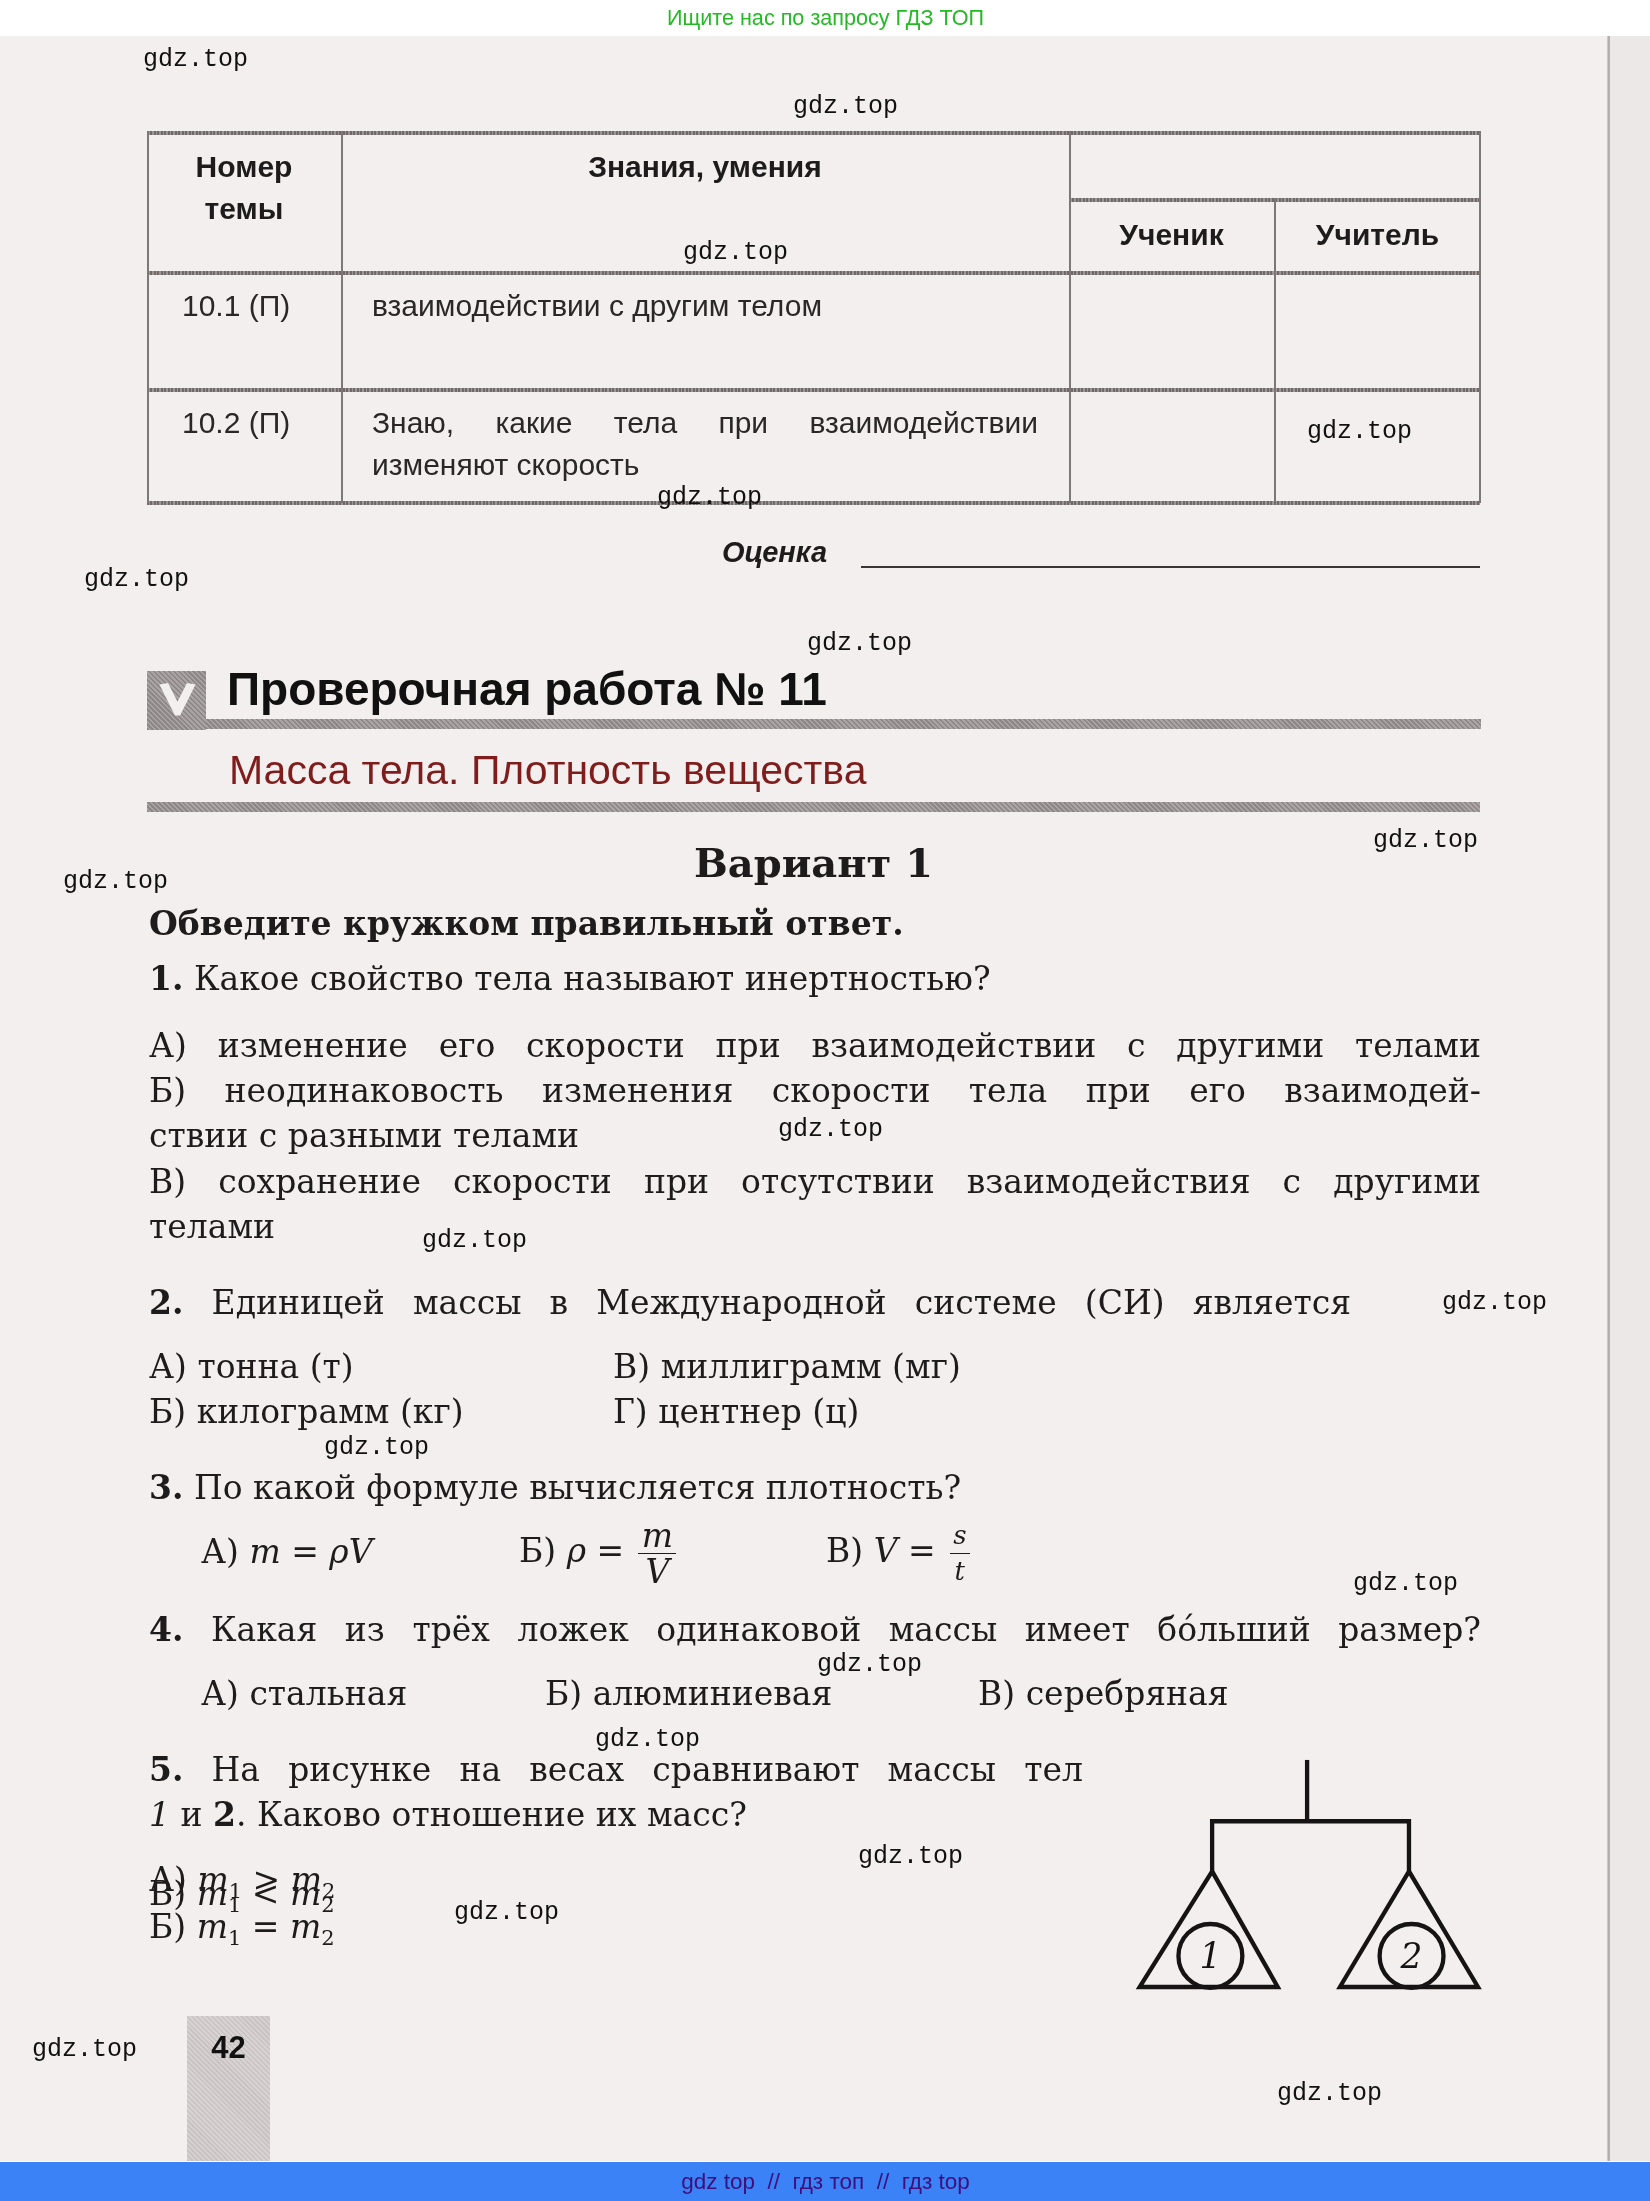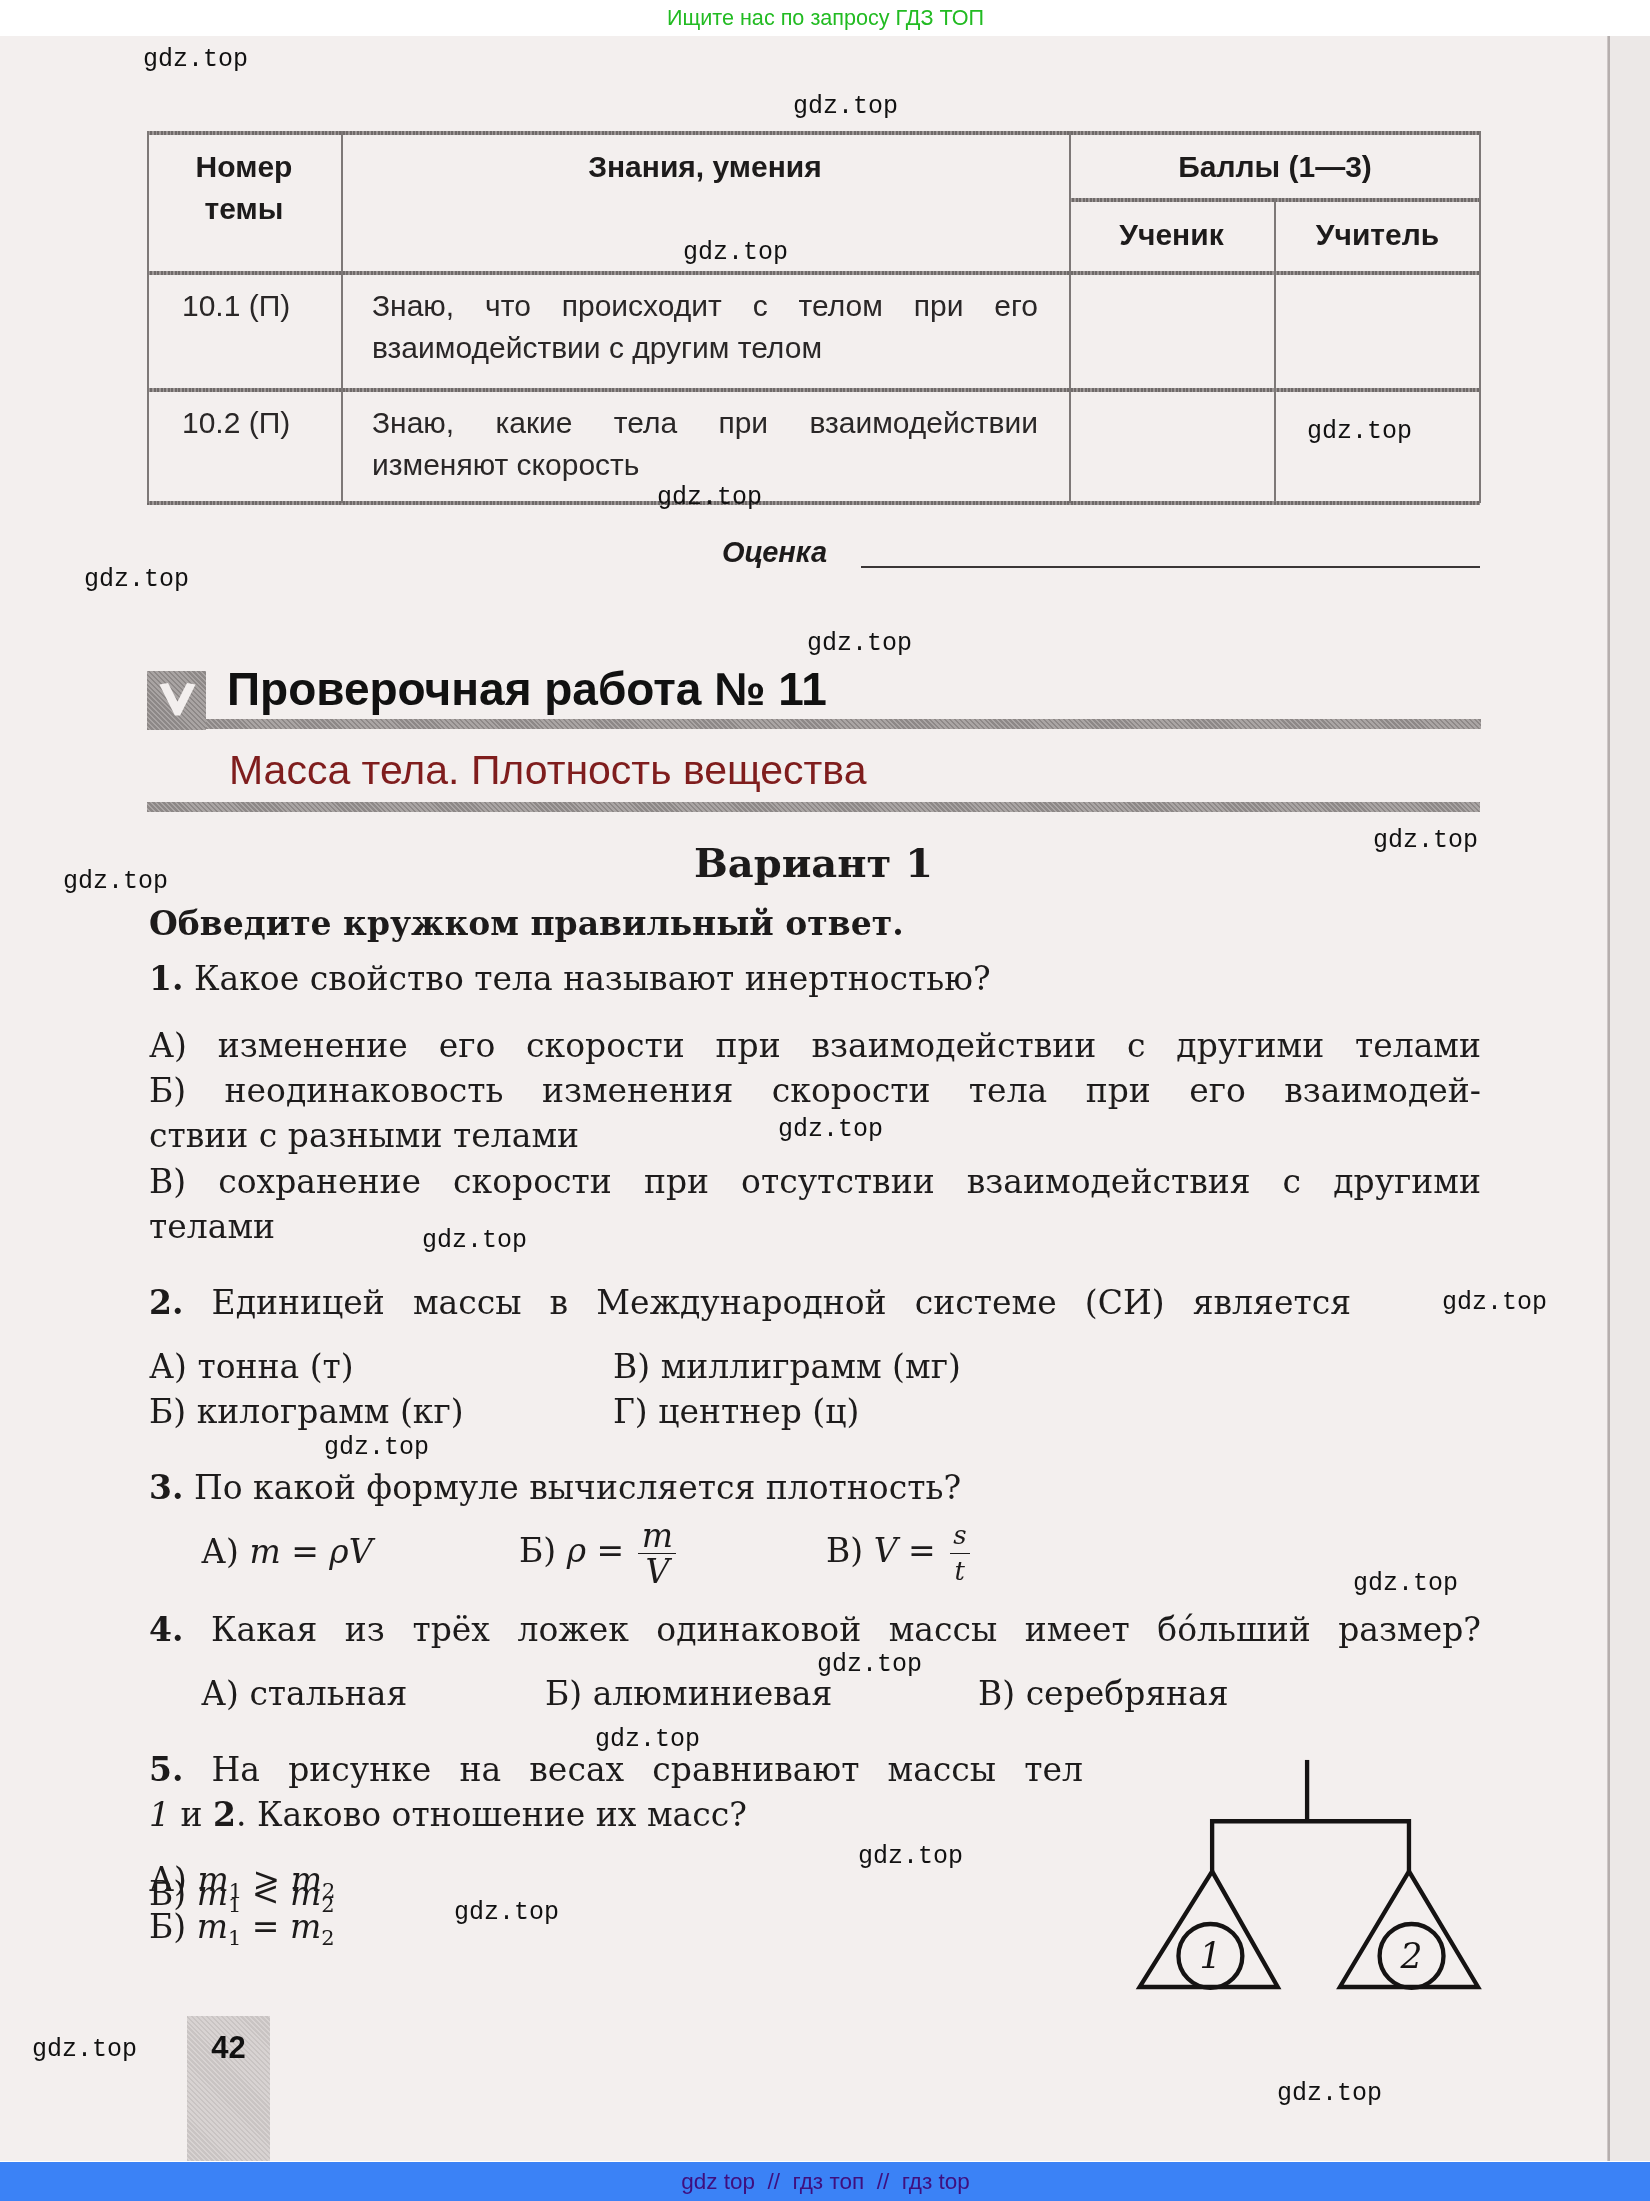--- a/index.html
+++ b/index.html
@@ -84,27 +84,25 @@
   <div class="vl" style="left:194px;top:0;height:372px"></div>
   <div class="vl" style="left:922px;top:0;height:372px"></div>
   <div class="vl" style="left:1127px;top:67px;height:304px"></div>
   <div class="vl" style="left:1332px;top:0;height:372px"></div>
 
   <div class="th" style="left:0;top:14.7px;width:194px">
     <div>Номер</div>
     <div>темы</div>
   </div>
   <div class="th" style="left:194px;top:14.7px;width:728px">Знания, умения</div>
-  <div class="th" style="left:922px;top:14.7px;width:412px">Баллы (1—3)</div>
   <div class="th" style="left:922px;top:83px;width:205px">Ученик</div>
   <div class="th" style="left:1127px;top:83px;width:207px">Учитель</div>
 
   <div class="td" style="left:35px;top:154px">10.1 (П)</div>
   <div class="td" style="left:225px;top:154px;width:674px">
-    <div class="just" style="width:666px">Знаю, что происходит с телом при его</div>
     <div>взаимодействии с другим телом</div>
   </div>
   <div style="position:absolute;left:924px;top:144px;width:203px;height:113px"></div>
   <div style="position:absolute;left:1128px;top:144px;width:203px;height:113px"></div>
 
   <div class="td" style="left:35px;top:271px">10.2 (П)</div>
   <div class="td" style="left:225px;top:271px;width:674px">
     <div class="just" style="width:666px">Знаю, какие тела при взаимодействии</div>
     <div>изменяют скорость</div>
   </div>

